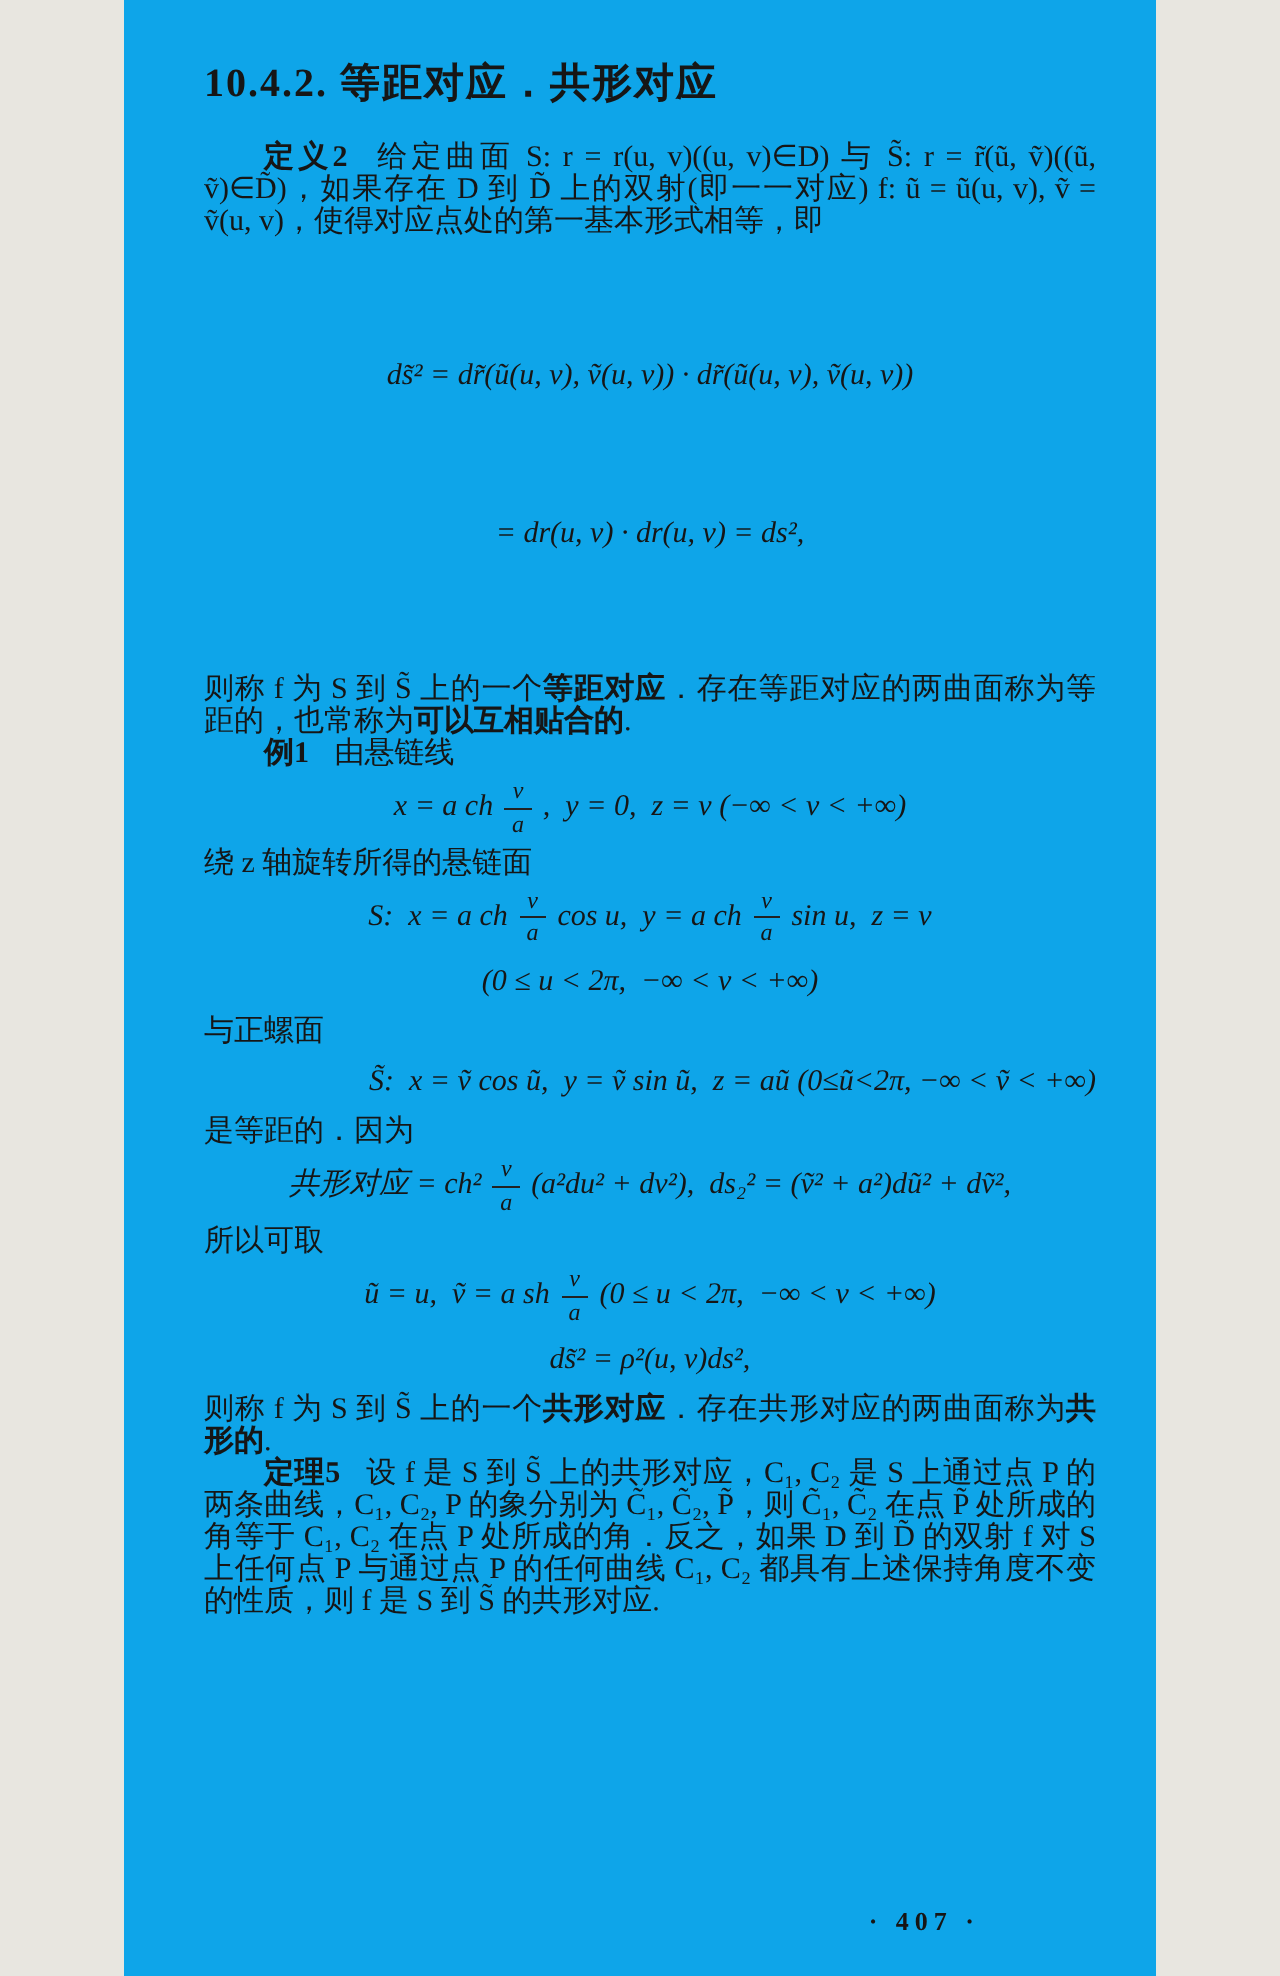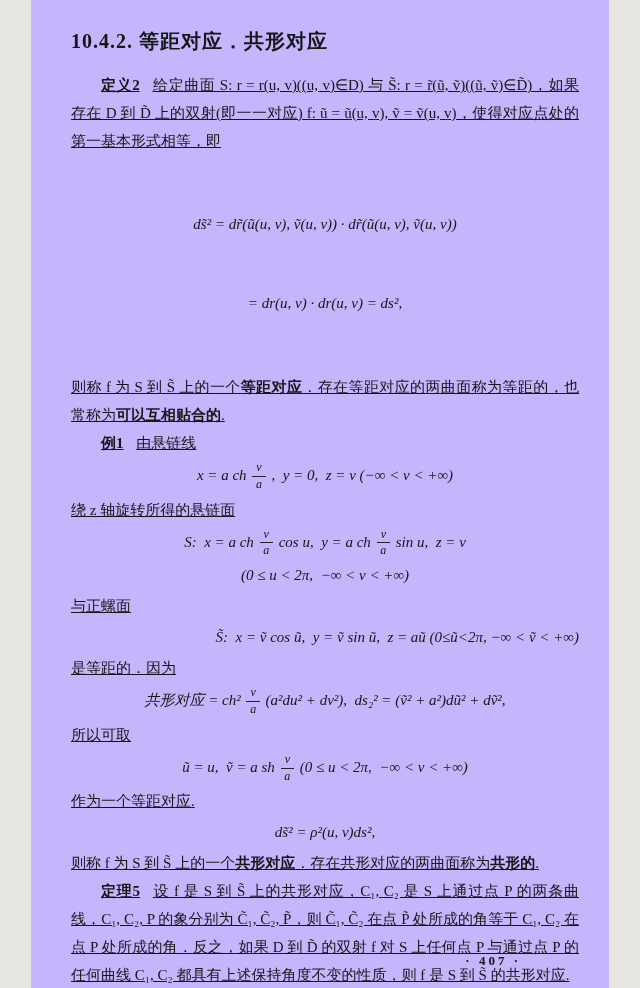--- a/index.html
+++ b/index.html
@@ -1,34 +1,34 @@
 <!DOCTYPE html>
 <html><head>
 <meta charset="utf-8">
 <style>
   html,body { margin:0; padding:0; background:#e8e6e0; }
   .page {
     position:relative;
-    width:578px; height:988px;
+    width:516px; height:988px;
     box-sizing:border-box;
     margin:0 auto;
     padding:22px 30px 0 40px;
-    background:#c4b5fd;
+    background:#0ea5e9;
     color:#161616;
     font-family:"Liberation Serif", serif;
     overflow:hidden;
   }
   h1 {
     font-size:20px; font-weight:bold;
     margin:6px 0 16px 0;
     letter-spacing:1px;
   }
   .para {
-    font-size:15px; line-height:28px;
-    margin:0; text-align:justify;text-decoration:underline;
+    font-size:15px; line-height:16px;
+    margin:0; text-align:justify;
   }
   .ind { text-indent:2em; }
   .lbl { margin-right:.85em; }
   b { font-weight:bold; }
   .formula {
     font-size:15px; line-height:26px;
     font-style:italic;
     margin:4px 0;
     white-space:pre-wrap;
   }
@@ -78,21 +78,20 @@
   <div class="formula findent">S̃:  x = ṽ cos ũ,  y = ṽ sin ũ,  z = aũ (0≤ũ&lt;2π, −∞ &lt; ṽ &lt; +∞)</div>
 
   <p class="para">是等距的．因为</p>
 
   <div class="formula center"><span>共形对应 = ch² </span><span class="frac"><span class="num">v</span><span class="den">a</span></span><span> (a²du² + dv²),  ds₂² = (ṽ² + a²)dũ² + dṽ²,</span></div>
 
   <p class="para">所以可取</p>
 
   <div class="formula center"><span>ũ = u,  ṽ = a sh </span><span class="frac"><span class="num">v</span><span class="den">a</span></span><span> (0 ≤ u &lt; 2π,  −∞ &lt; v &lt; +∞)</span></div>
 
-  <p class="para">作为一个等距对应.</p>
 
 
   <div class="formula center">ds̃² = ρ²(u, v)ds²,</div>
 
   <p class="para"><span>则称 f 为 S 到 S̃ 上的一个</span><b>共形对应</b><span>．存在共形对应的两曲面称为</span><b>共形的</b><span>.</span></p>
 
   <p class="para ind"><b class="lbl">定理5</b><span>设 f 是 S 到 S̃ 上的共形对应，C₁, C₂ 是 S 上通过点 P 的两条曲线，C₁, C₂, P 的象分别为 C̃₁, C̃₂, P̃，则 C̃₁, C̃₂ 在点 P̃ 处所成的角等于 C₁, C₂ 在点 P 处所成的角．反之，如果 D 到 D̃ 的双射 f 对 S 上任何点 P 与通过点 P 的任何曲线 C₁, C₂ 都具有上述保持角度不变的性质，则 f 是 S 到 S̃ 的共形对应.</span></p>
 
   <div class="pagenum">· 407 ·</div>
 

